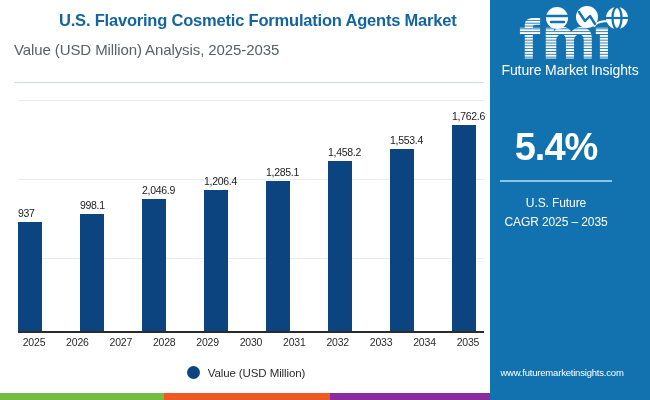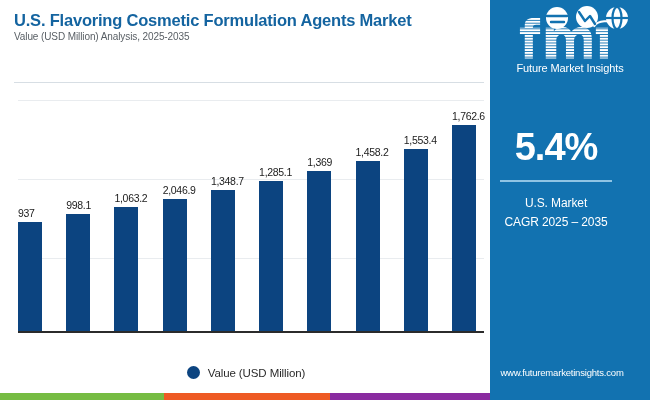--- a/index.html
+++ b/index.html
@@ -11,24 +11,24 @@
   .page{position:relative;width:650px;height:400px;}
 
   
   .chart-panel{
     position:absolute;left:0;top:0;width:490px;height:400px;
     background:#ffffff;box-sizing:border-box;
   }
   .header{position:absolute;left:14px;top:10px;width:468px;}
   .chart-title{
     font-size:16.5px;font-weight:bold;color:#1464A0;
-    letter-spacing:-0.2px;white-space:nowrap;line-height:1.25;
+    letter-spacing:-0.2px;white-space:nowrap;line-height:1.25;margin-left:45px;
   }
   .chart-subtitle{
-    font-size:10px;color:#5A6066;margin-top:0;
+    font-size:15px;color:#5A6066;margin-top:10px;
     letter-spacing:-0.1px;white-space:nowrap;
   }
   .header-rule{
     position:absolute;left:14px;top:82px;width:470px;height:1px;
     background:#D7DEE4;
   }
 
   
   .plot{
     position:absolute;left:18px;top:92px;width:466px;height:240px;
@@ -101,21 +101,21 @@
 
   .logo-wrap{
     position:absolute;left:0;top:8px;width:160px;
     display:flex;flex-direction:column;align-items:center;
   }
   .logo-glyphs{position:relative;width:126px;height:52px;}
   .logo-fmi{
     position:absolute;left:0;bottom:0;width:126px;height:42px;
   }
   .logo-tagline{
-    font-size:11px;color:#ffffff;margin-top:2px;letter-spacing:-0.1px;
+    font-size:14px;color:#ffffff;margin-top:2px;letter-spacing:-0.1px;
     white-space:nowrap;
   }
 
   .cagr-block{
     position:absolute;left:0;top:128px;width:132px;text-align:center;
   }
   .cagr-value{
     font-size:38px;font-weight:bold;color:#ffffff;letter-spacing:-1px;
     line-height:1;
   }
@@ -153,55 +153,60 @@
     <div class="bars" id="bars-container">
         <div class="bar-slot">
           <div class="bar-label">937</div>
           <div class="bar-rect" style="height: 109px; background: rgb(12, 68, 128);"></div>
         </div>
         <div class="bar-slot">
           <div class="bar-label">998.1</div>
           <div class="bar-rect" style="height: 117px; background: rgb(12, 68, 128);"></div>
         </div>
         <div class="bar-slot">
-          <div class="bar-label">1,063.2</div>
-          <div class="bar-rect" style="height: 124px; background: rgb(12, 68, 128);"></div>
-        </div>
-        <div class="bar-slot">
           <div class="bar-label">2,046.9</div>
           <div class="bar-rect" style="height: 132px; background: rgb(12, 68, 128);"></div>
         </div>
         <div class="bar-slot">
-          <div class="bar-label">1,348.7</div>
+          <div class="bar-label">1,206.4</div>
           <div class="bar-rect" style="height: 141px; background: rgb(12, 68, 128);"></div>
         </div>
         <div class="bar-slot">
           <div class="bar-label">1,285.1</div>
           <div class="bar-rect" style="height: 150px; background: rgb(12, 68, 128);"></div>
         </div>
         <div class="bar-slot">
-          <div class="bar-label">1,369</div>
-          <div class="bar-rect" style="height: 160px; background: rgb(12, 68, 128);"></div>
-        </div>
-        <div class="bar-slot">
           <div class="bar-label">1,458.2</div>
           <div class="bar-rect" style="height: 170px; background: rgb(12, 68, 128);"></div>
         </div>
         <div class="bar-slot">
           <div class="bar-label">1,553.4</div>
           <div class="bar-rect" style="height: 182px; background: rgb(12, 68, 128);"></div>
         </div>
         <div class="bar-slot">
           <div class="bar-label">1,762.6</div>
           <div class="bar-rect" style="height: 206px; background: rgb(12, 68, 128);"></div>
         </div>
       </div>
 
     <div class="axis-baseline"></div>
 
+    <div class="xaxis" id="xaxis-container">
+        <div class="xtick">2025</div>
+        <div class="xtick">2026</div>
+        <div class="xtick">2027</div>
+        <div class="xtick">2028</div>
+        <div class="xtick">2029</div>
+        <div class="xtick">2030</div>
+        <div class="xtick">2031</div>
+        <div class="xtick">2032</div>
+        <div class="xtick">2033</div>
+        <div class="xtick">2034</div>
+        <div class="xtick">2035</div>
+      </div>
 
     <div class="legend">
       <span class="legend-dot"></span>
       <span class="legend-text">Value (USD Million)</span>
     </div>
 
     <div class="stripe stripe-green"></div>
     <div class="stripe stripe-orange"></div>
     <div class="stripe stripe-purple"></div>
   </div>
@@ -239,20 +244,20 @@
           <ellipse cx="72" cy="12" rx="4.5" ry="11" fill="none" stroke="#1272B0" stroke-width="2.2"></ellipse>
           <path d="M61 12 h22" stroke="#1272B0" stroke-width="2.2"></path>
         </svg>
       </div>
       <div class="logo-tagline">Future Market Insights</div>
     </div>
 
     <div class="cagr-block">
       <div class="cagr-value">5.4%</div>
       <div class="cagr-rule"></div>
-      <div class="cagr-line1">U.S. Market</div>
+      <div class="cagr-line1">U.S. Future</div>
       <div class="cagr-line2">CAGR 2025 – 2035</div>
     </div>
 
     <div class="brand-url">www.futuremarketinsights.com</div>
   </div>
 
 </div>
 
 </body></html>

